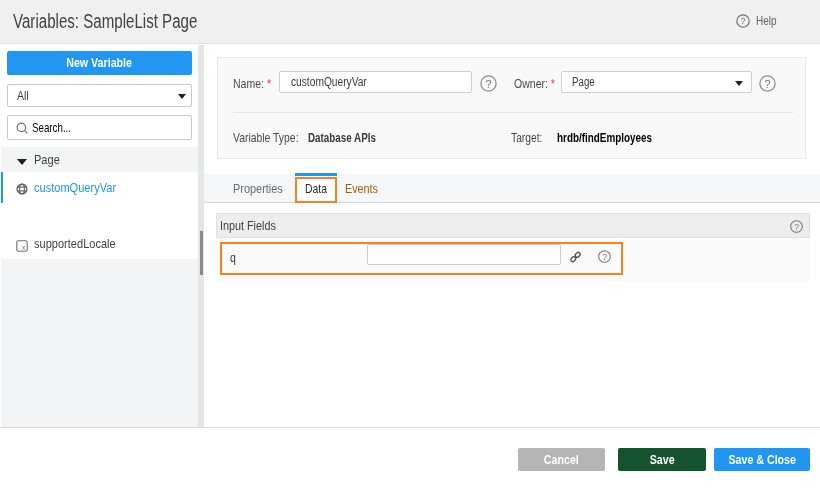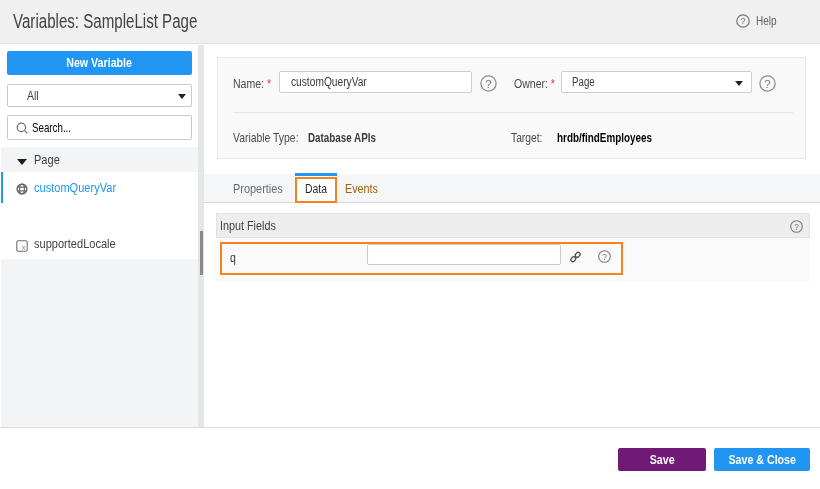--- a/index.html
+++ b/index.html
@@ -14,21 +14,21 @@
   #title { left:13px; top:10px; font-size:20px; color:#424242; }
   #title .cx { transform:scaleX(0.755); }
   #help { left:736px; top:13px; font-size:13px; color:#616161; }
   #help svg { vertical-align:-3px; margin-right:6px; }
   #help .cx { transform:scaleX(0.77); }
 
   
   #side { left:1px; top:45px; width:166px; height:382px; background:#fff; }
   #newvar { left:6px; top:6px; width:185px; height:24px; background:#2196f3; border-radius:2px; color:#fff; font-size:13px; font-weight:bold; text-align:center; line-height:24px; }
   .sbox { left:6px; width:185px; border:1px solid #c9c9c9; border-radius:2px; background:#fff; font-size:13px; color:#3c3c3c; }
-  #allsel { top:39px; height:23px; line-height:21px; padding-left:19px; }
+  #allsel { top:39px; height:23px; line-height:21px; padding-left:9px; }
   #allsel .tri { position:absolute; right:5px; top:9px; width:0; height:0; border-left:4.3px solid transparent; border-right:4.3px solid transparent; border-top:5px solid #222; }
   #search { top:70px; height:25px; line-height:23px; color:#000000; padding-left:24px; }
   #search svg { position:absolute; left:7px; top:5px; }
   #search .cx { transform:scaleX(0.75); }
 
   .ghead { left:0; width:198px; height:25px; background:#f3f4f6; font-size:13px; color:#3f3f3f; line-height:25px; }
   .ghead .tri { position:absolute; left:16px; top:12px; width:0; height:0; border-left:5px solid transparent; border-right:5px solid transparent; border-top:6.5px solid #1d1d1d; }
   .ghead .txt { position:absolute; left:33px; }
   .titem { left:0; width:198px; height:31px; background:#fff; font-size:13px; line-height:31px; }
   .titem .txt { position:absolute; left:33px; }
@@ -88,21 +88,21 @@
   #orange-row { left:220px; top:242px; width:403px; height:33px; border:2.5px solid #f6821f; }
   #q-lbl { left:230px; top:250px; font-size:13px; color:#3a3a3a; }
   #q-inp { left:367px; top:244px; width:194px; height:21px; background:#fff; border:1px solid #ccc; border-radius:2px; }
   #q-link { left:569px; top:250px; }
   #q-help { left:598px; top:250px; }
 
   
   #foot-line { left:0; top:427px; width:820px; height:1px; background:#dcdcdc; }
   .btn { top:448px; height:23px; border-radius:2px; color:#fff; font-size:13px; font-weight:bold; text-align:center; line-height:23px; }
   #btn-cancel { left:518px; width:87px; background:#b5b5b5; }
-  #btn-save { left:618px; width:88px; background:#701a75; }
+  #btn-save { left:618px; width:88px; background:#14532d; }
   #btn-sc { left:714px; width:96px; background:#2095f2; }
 </style>
 </head>
 <body>
 <div id="page">
   <div class="abs" id="hdr"></div>
   <div class="abs" id="title"><span class="cx">Variables: SampleList Page</span></div>
   <div class="abs" id="help"><svg width="14" height="14" viewBox="0 0 14 14">
         <circle cx="7" cy="7" r="6.2" fill="none" stroke="#757575" stroke-width="1.2"></circle>
         <text x="7" y="10.2" font-size="9" text-anchor="middle" fill="#757575" font-family="Liberation Sans">?</text>
@@ -182,15 +182,16 @@
         <rect x="8.4" y="2.2" width="7.2" height="10" rx="3.6"></rect>
         <rect x="8.4" y="13.8" width="7.2" height="10" rx="3.6"></rect>
       </g>
     </svg>
   <svg class="abs" id="q-help" width="13" height="13" viewBox="0 0 13 13">
       <circle cx="6.5" cy="6.5" r="5.8" fill="none" stroke="#7a7a7a" stroke-width="1.1"></circle>
       <text x="6.5" y="9.6" font-size="8.5" text-anchor="middle" fill="#7a7a7a" font-family="Liberation Sans">?</text>
     </svg>
 
   <div class="abs" id="foot-line"></div>
+  <div class="abs btn" id="btn-cancel"><span class="cc">Cancel</span></div>
   <div class="abs btn" id="btn-save"><span class="cc">Save</span></div>
   <div class="abs btn" id="btn-sc"><span class="cc">Save &amp; Close</span></div>
 </div>
 
 </body></html>

